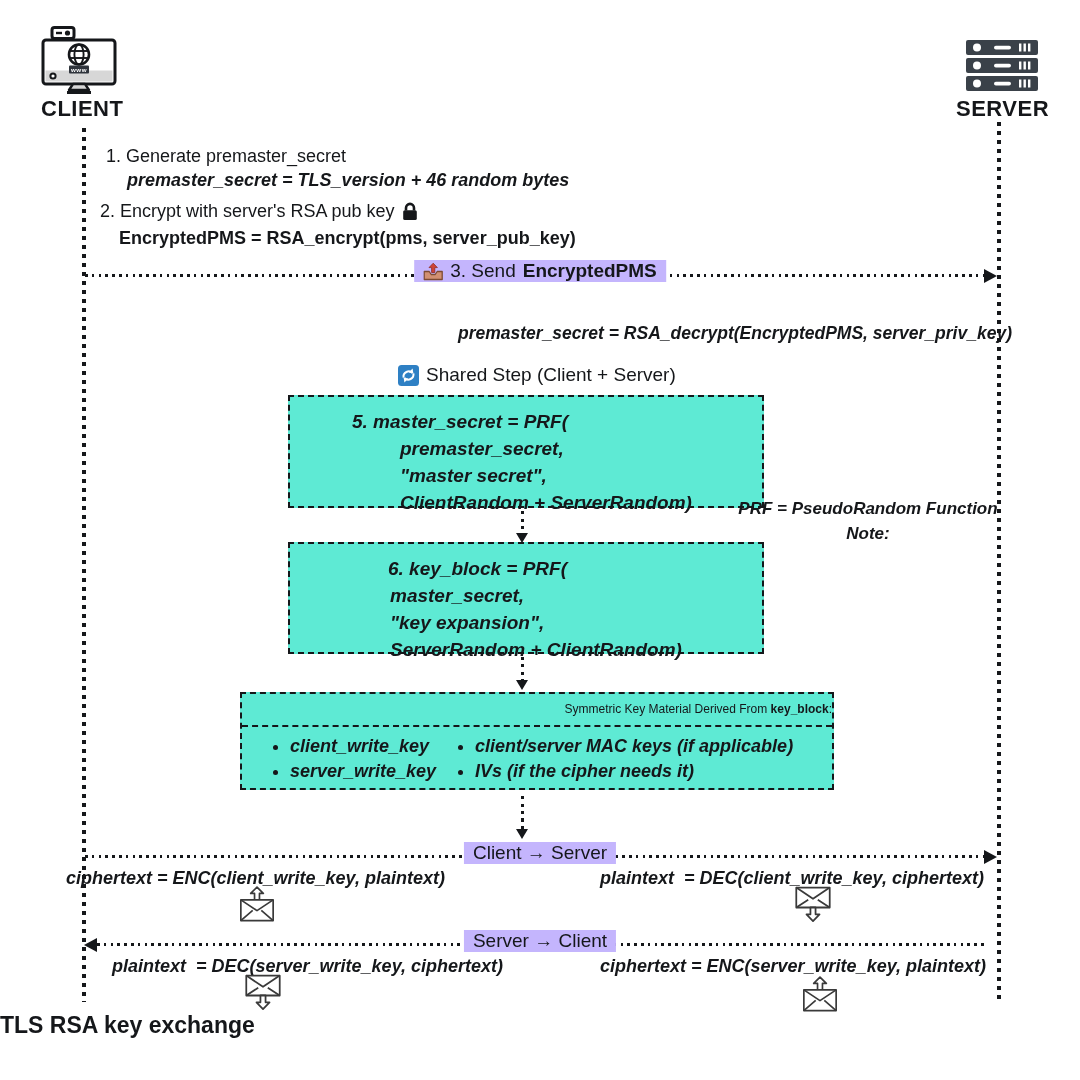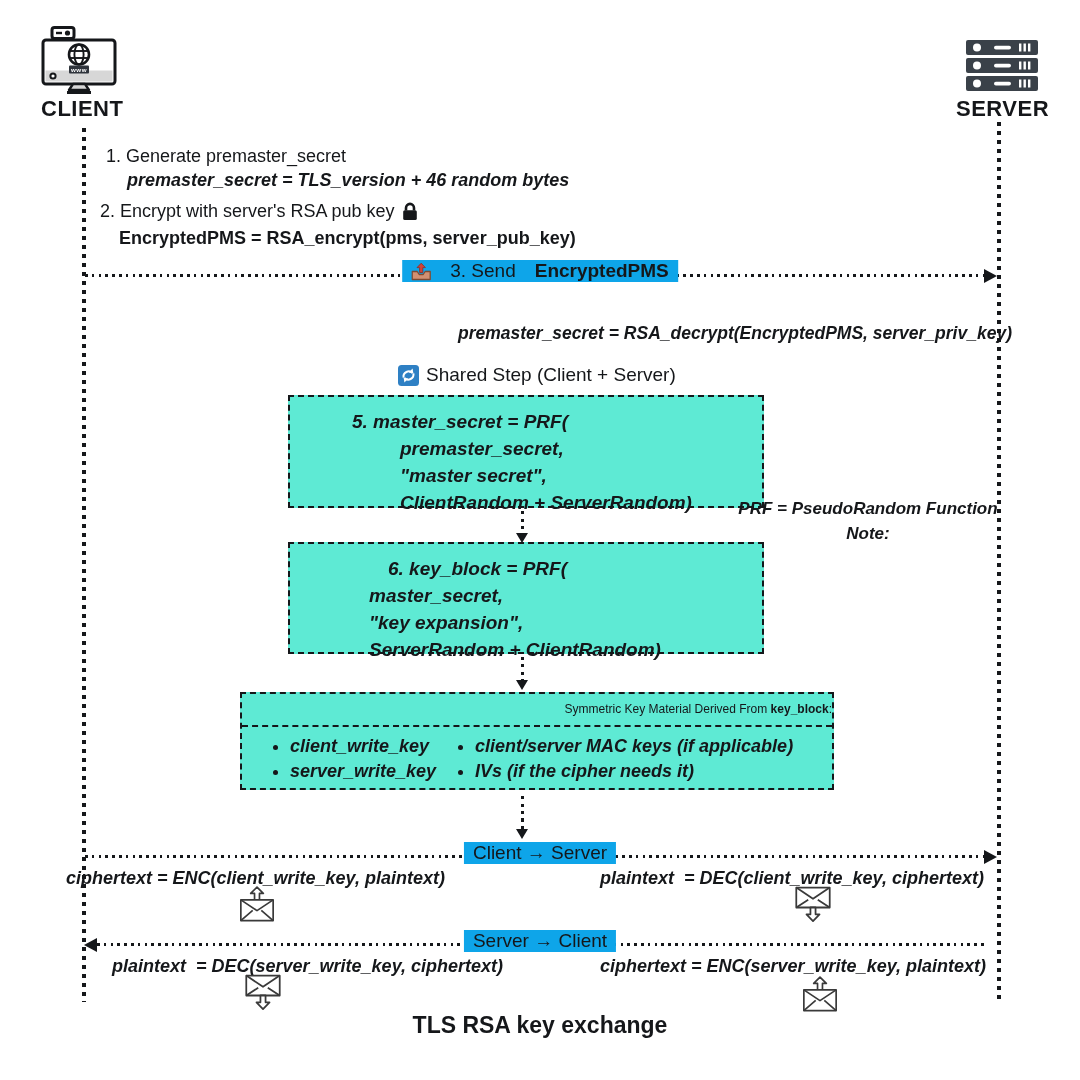--- a/index.html
+++ b/index.html
@@ -12,32 +12,32 @@
   .txt{font-size:18px}
   .formula{font-weight:700;font-style:italic;white-space:pre;font-size:18px}
   .actor-label{font-size:22px;font-weight:700;letter-spacing:.5px}
   .lifeline{position:absolute;width:3.6px;background:repeating-linear-gradient(to bottom,#15171a 0 3.8px,transparent 3.8px 9px)}
   .hline{position:absolute;height:3px;background:repeating-linear-gradient(to right,#15171a 0 2.6px,transparent 2.6px 6.8px)}
   .varrow{position:absolute;width:3px;background:repeating-linear-gradient(to bottom,#15171a 0 3px,transparent 3px 7.5px)}
   .head-right{position:absolute;width:0;height:0;border-top:7px solid transparent;border-bottom:7px solid transparent;border-left:13px solid #15171a}
   .head-left{position:absolute;width:0;height:0;border-top:7px solid transparent;border-bottom:7px solid transparent;border-right:13px solid #15171a}
   .head-down{position:absolute;width:0;height:0;border-left:6.5px solid transparent;border-right:6.5px solid transparent;border-top:10px solid #15171a}
   .dashedbox{position:absolute;border:2px dashed #15171a;background:#5eead4;box-sizing:border-box}
-  .linelabel{position:absolute;transform:translateX(-50%);background:#0ea5e9;padding:0 9px;display:flex;align-items:center;gap:19px;white-space:nowrap;font-size:19px}
+  .linelabel{position:absolute;transform:translateX(-50%);background:#c4b5fd;padding:0 9px;display:flex;align-items:center;gap:7px;white-space:nowrap;font-size:19px}
   .iconrow{display:flex;align-items:center;gap:7px;white-space:nowrap}
   .bl{margin-left:110px;font-size:19px;font-weight:700;font-style:italic;line-height:27px;white-space:pre}
   .bl.first{margin-left:62px}
   #box5,#box6{padding-top:11px}
-  #box6 .bl{margin-left:79px}
+  #box6 .bl{margin-left:100px}
   #box6 .bl.first{margin-left:98px}
   #keymat-header{height:31px;line-height:31px;text-align:right;border-bottom:2px dashed #15171a;font-size:12px}
   .km-col{position:absolute;top:40px;list-style:disc;margin:0;padding:0 0 0 18px}
   .km-col li{font-size:18px;font-weight:700;font-style:italic;line-height:25px;white-space:nowrap}
   #note{width:260px;text-align:center;font-size:17px;font-weight:700;font-style:italic;line-height:25px}
-  #main-title{left:0;right:0;text-align:center;font-size:23px;font-weight:700}
+  #main-title{left:0;right:0;font-size:23px;font-weight:700}
 </style>
 </head>
 <body>
 
 <div id="canvas">
 
   <svg class="abs" style="left:40px;top:26px" width="78" height="70" viewBox="0 0 78 70">
     <rect x="12" y="1.5" width="22" height="11" rx="2.5" fill="#fff" stroke="#15171a" stroke-width="3"></rect>
     <line x1="16" y1="7" x2="22" y2="7" stroke="#15171a" stroke-width="2.4"></line>
     <circle cx="27.5" cy="7" r="2.6" fill="#15171a"></circle>

